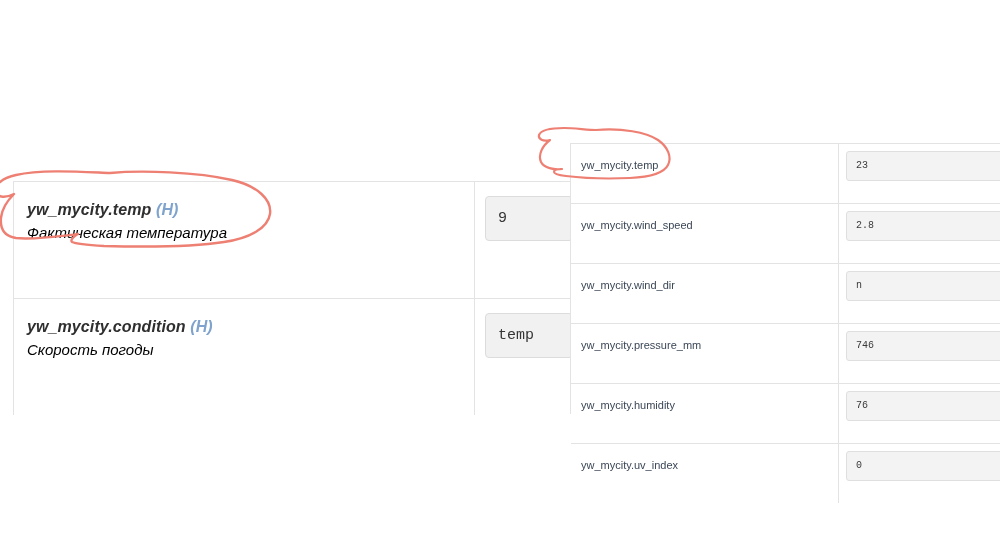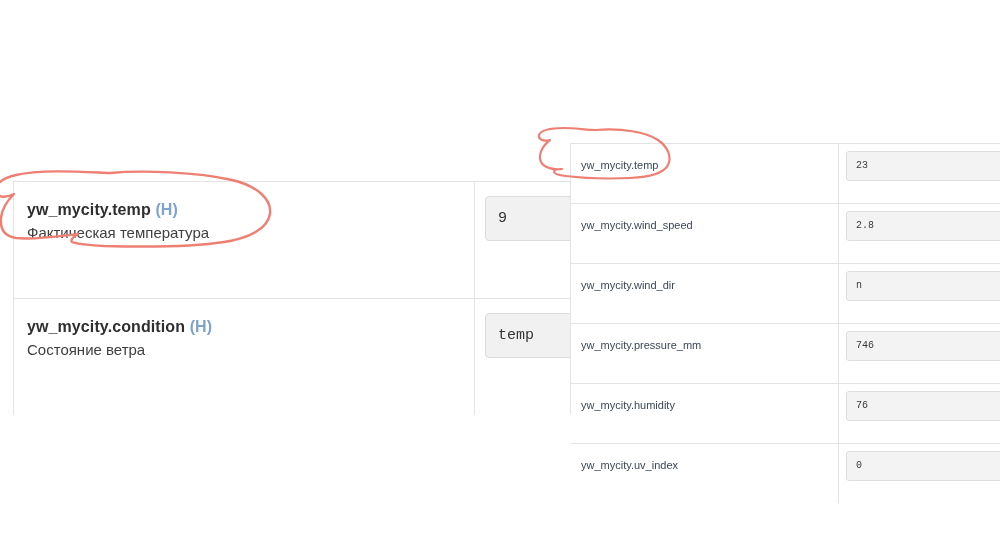--- a/index.html
+++ b/index.html
@@ -54,28 +54,30 @@
   #left-panel td.val-cell {
     padding: 14px 0 14px 10px;
   }
   .l-key-line {
     font-size: 16px;
     font-weight: bold;
     color: #2f2f2f;
     letter-spacing: 0.1px;
     line-height: 20px;
     white-space: nowrap;
+    font-style: italic;
   }
   .l-key-line .htag {
     font-weight: bold;
     color: #7fa3cc;
   }
   .l-key-desc {
     font-size: 15px;
-    color: #404040;
+    font-style: italic;
+    color: #000000;
     line-height: 22px;
     margin-top: 2px;
     white-space: nowrap;
   }
   .l-input {
     box-sizing: border-box;
     width: 88px;
     height: 45px;
     background: #f1f1f1;
     border: 1px solid #dcdcdc;
@@ -152,21 +154,21 @@
           <div class="l-key-line"><span>yw_mycity.temp</span> <span class="htag">(H)</span></div>
           <div class="l-key-desc">Фактическая температура</div>
         </td>
         <td class="val-cell">
           <div class="l-input">9</div>
         </td>
       </tr>
       <tr>
         <td class="key-cell">
           <div class="l-key-line"><span>yw_mycity.condition</span> <span class="htag">(H)</span></div>
-          <div class="l-key-desc">Состояние ветра</div>
+          <div class="l-key-desc">Скорость погоды</div>
         </td>
         <td class="val-cell">
           <div class="l-input">temp</div>
         </td>
       </tr>
     </tbody>
   </table>
 </div>
 
 <div class="panel" id="right-panel">

